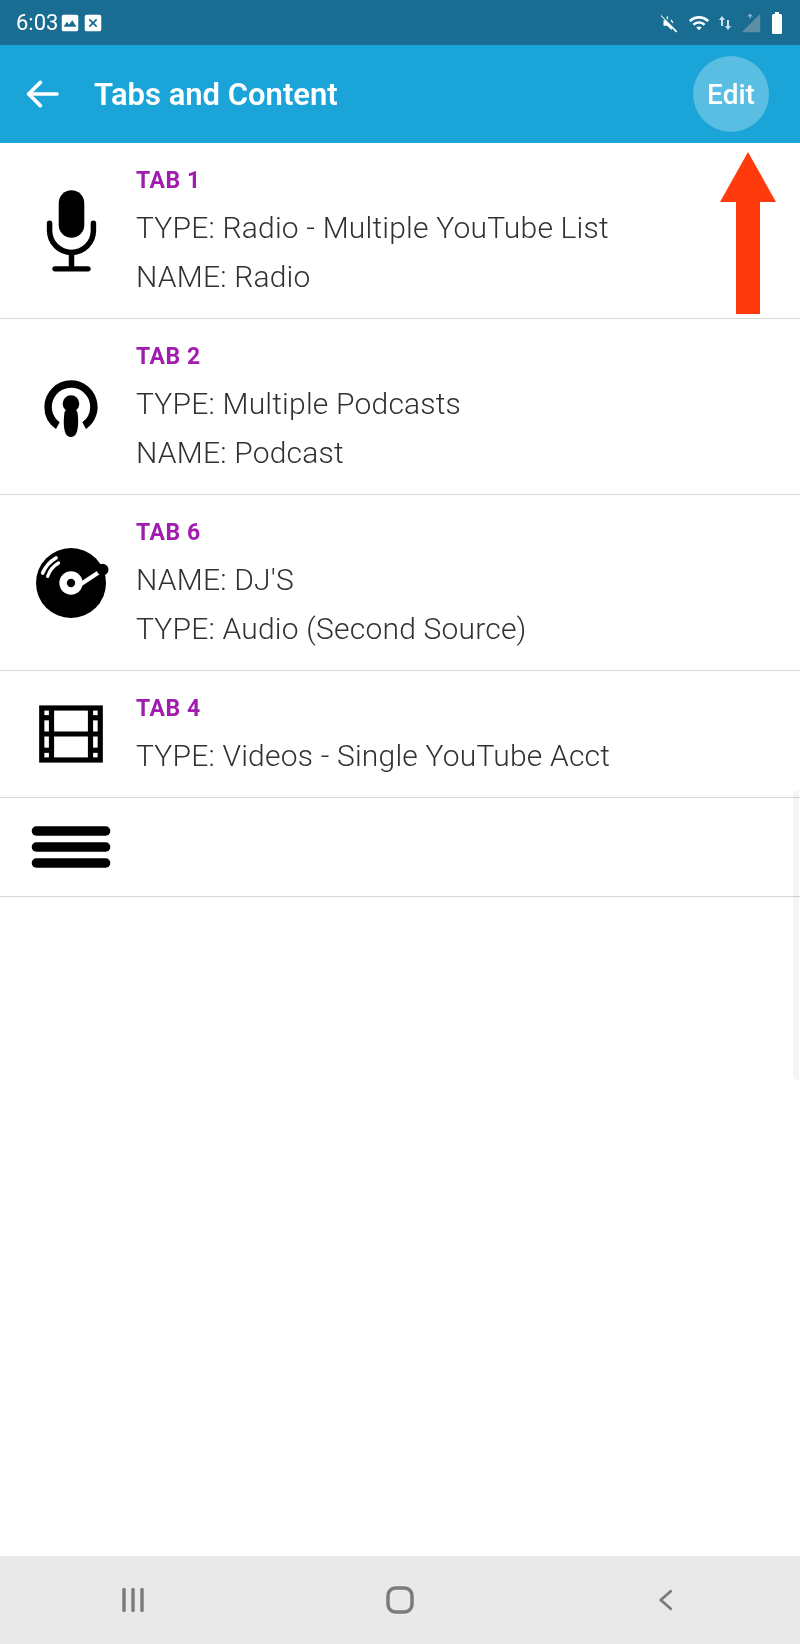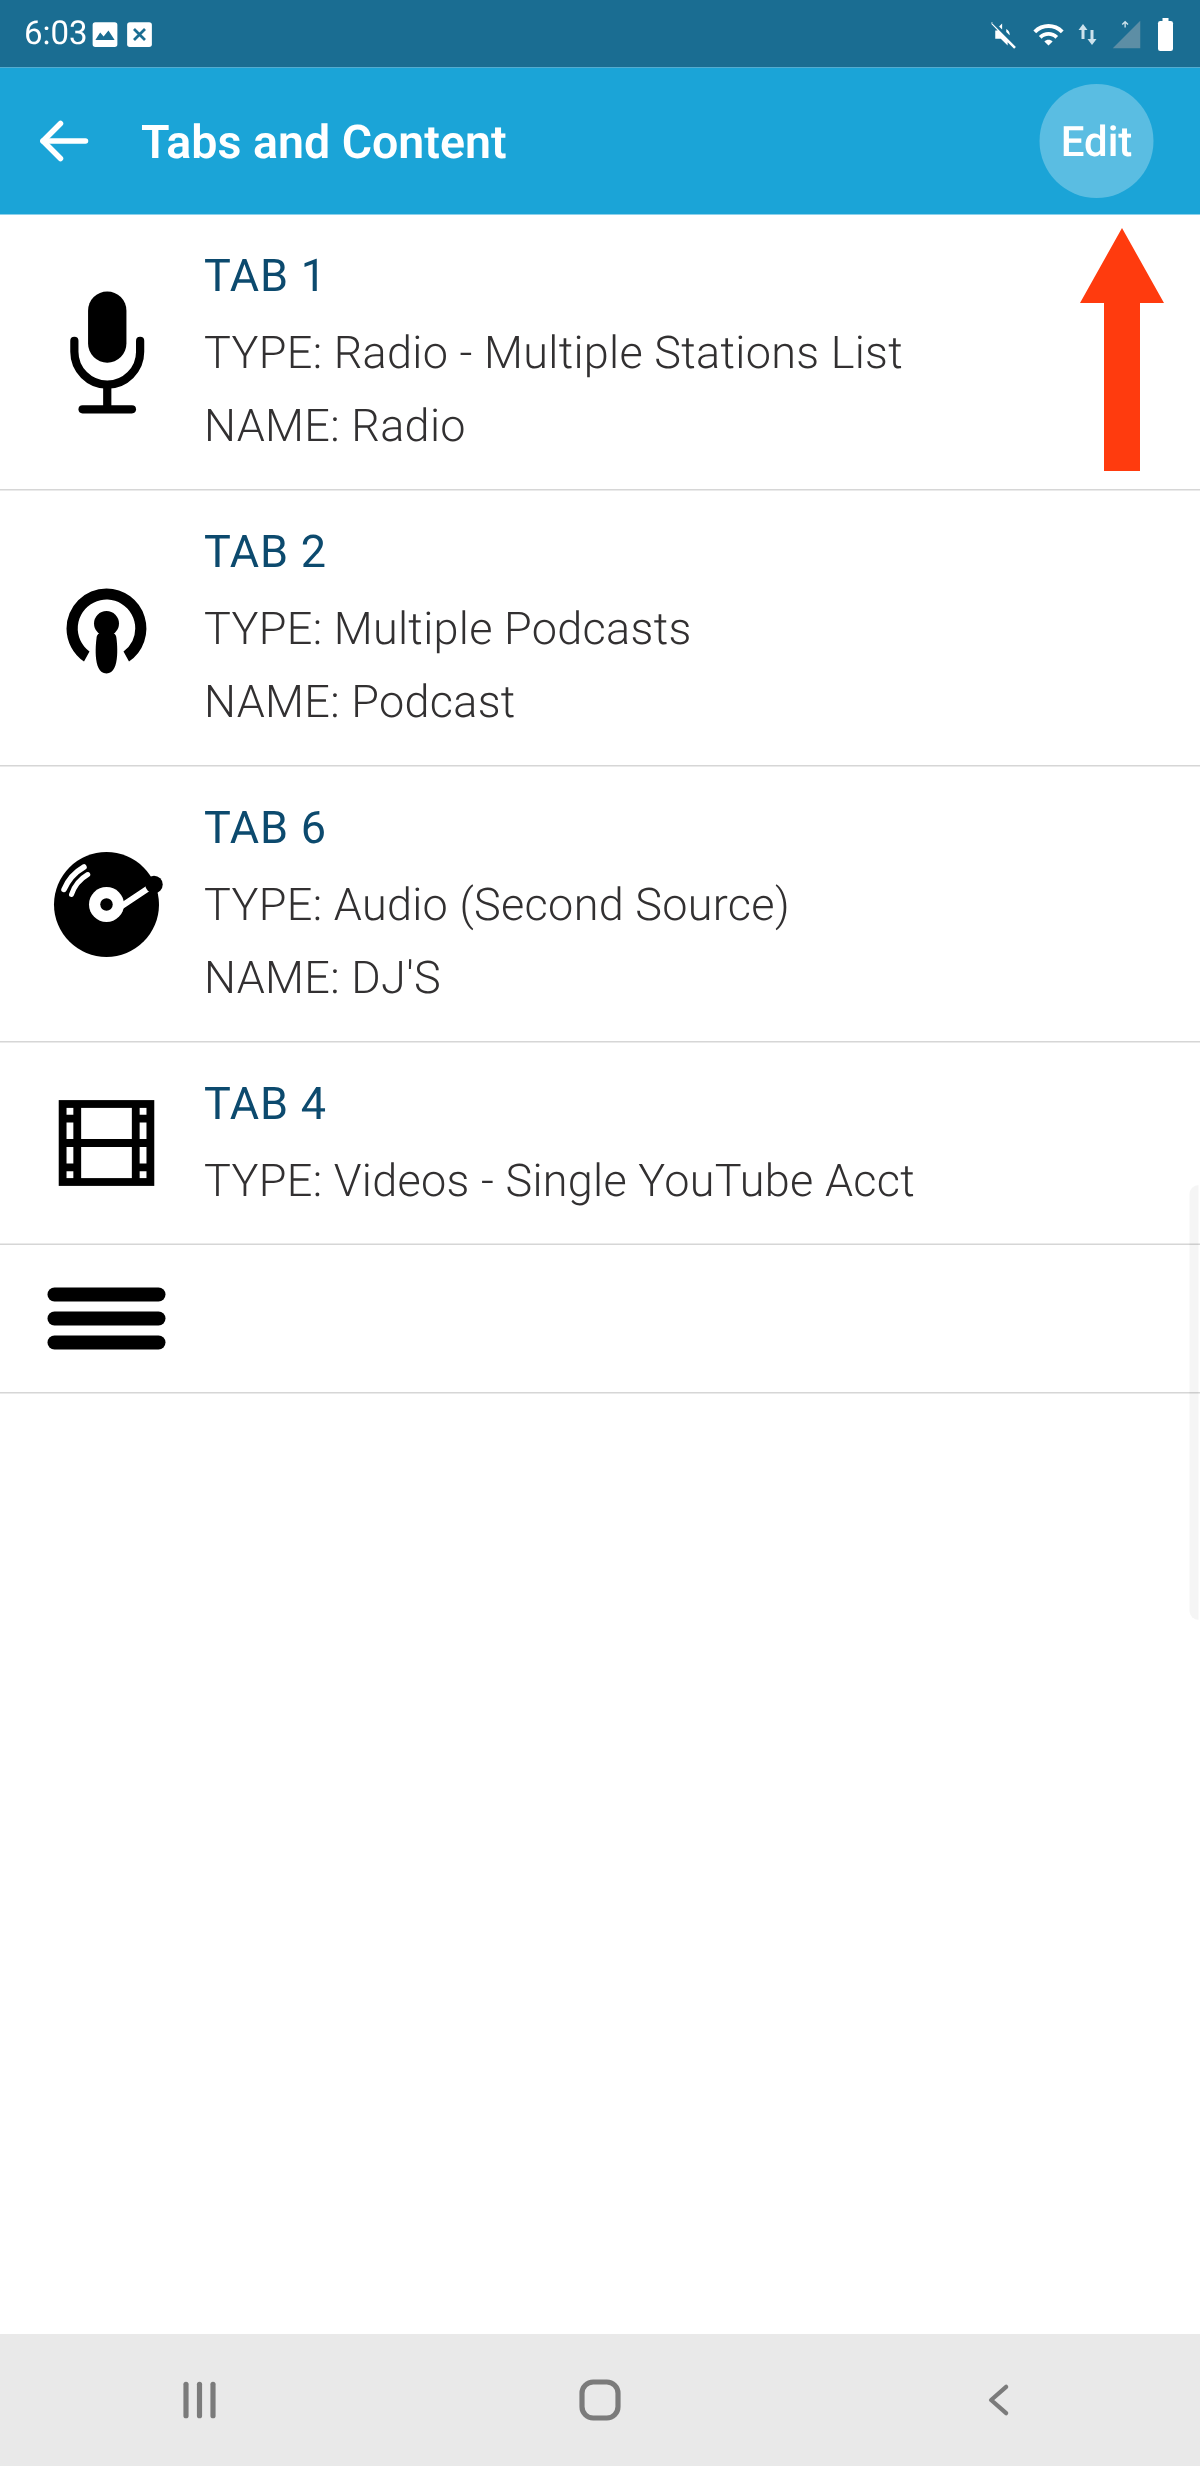--- a/index.html
+++ b/index.html
@@ -102,23 +102,23 @@
       display: flex;
       align-items: center;
       justify-content: center;
       flex-shrink: 0;
     }
     .tab-text {
       flex: 1;
       min-width: 0;
     }
     .tab-header {
-      font-size: 30px;
-      color: #0c4a6e;
-      font-weight: 400;
+      font-size: 23px;
+      color: #a21caf;
+      font-weight: 700;
       letter-spacing: 0.5px;
       margin-bottom: 16px;
     }
     .tab-line {
       font-size: 30px;
       color: #323031;
       font-weight: 300;
       margin-bottom: 14px;
       letter-spacing: 0.2px;
       white-space: nowrap;
@@ -237,21 +237,21 @@
     <div class="tab-icon-wrap">
       <svg width="75" height="95" viewBox="0 0 40 52" fill="#000">
         <rect x="13" y="4" width="14" height="26" rx="7"></rect>
         <path d="M8 22v4c0 6.6 5.4 12 12 12s12-5.4 12-12v-4" fill="none" stroke="#000" stroke-width="3" stroke-linecap="round"></path>
         <line x1="20" y1="38" x2="20" y2="46" stroke="#000" stroke-width="3"></line>
         <line x1="11" y1="47" x2="29" y2="47" stroke="#000" stroke-width="3" stroke-linecap="round"></line>
       </svg>
     </div>
     <div class="tab-text">
       <div class="tab-header">TAB 1</div>
-      <div class="tab-line"><span>TYPE: </span><span>Radio - Multiple Stations List</span></div>
+      <div class="tab-line"><span>TYPE: </span><span>Radio - Multiple YouTube List</span></div>
       <div class="tab-line"><span>NAME: </span><span>Radio</span></div>
     </div>
   </div>
 
   <div class="tab-row">
     <div class="tab-icon-wrap">
       <svg width="80" height="80" viewBox="0 0 48 48" fill="#000">
         <path d="M24 8a16 16 0 0 0-16 16 16 16 0 0 0 7 13.2l2.2-4A11.5 11.5 0 1 1 35.5 24a11.5 11.5 0 0 1-4.7 9.2l2.2 4A16 16 0 0 0 24 8z"></path>
         <circle cx="24" cy="22" r="5"></circle>
         <path d="M20 28c0 0-2 14 4 14s4-14 4-14c0-2-1.8-3-4-3s-4 1-4 3z"></path>
@@ -271,22 +271,22 @@
         <circle cx="24" cy="24" r="7" fill="#fff"></circle>
         <circle cx="24" cy="24" r="2.5" fill="#000"></circle>
         <path d="M7 18a19 19 0 0 1 8-9" stroke="#fff" stroke-width="2.2" fill="none" stroke-linecap="round"></path>
         <path d="M10 20a14.5 14.5 0 0 1 6.5-8" stroke="#fff" stroke-width="2" fill="none" stroke-linecap="round"></path>
         <path d="M43 16 L28 26" stroke="#fff" stroke-width="2.5" stroke-linecap="round"></path>
         <circle cx="43" cy="16" r="3.5" fill="#000"></circle>
       </svg>
     </div>
     <div class="tab-text">
       <div class="tab-header">TAB 6</div>
+      <div class="tab-line"><span>NAME: </span><span>DJ'S</span></div>
       <div class="tab-line"><span>TYPE: </span><span>Audio (Second Source)</span></div>
-      <div class="tab-line"><span>NAME: </span><span>DJ'S</span></div>
     </div>
   </div>
 
   <div class="tab-row">
     <div class="tab-icon-wrap">
       <svg width="78" height="78" viewBox="0 0 48 48" fill="none" stroke="#000" stroke-width="3.2">
         <rect x="6" y="8" width="36" height="32"></rect>
         <line x1="6" y1="24" x2="42" y2="24"></line>
         <line x1="12" y1="8" x2="12" y2="40"></line>
         <line x1="36" y1="8" x2="36" y2="40"></line>

